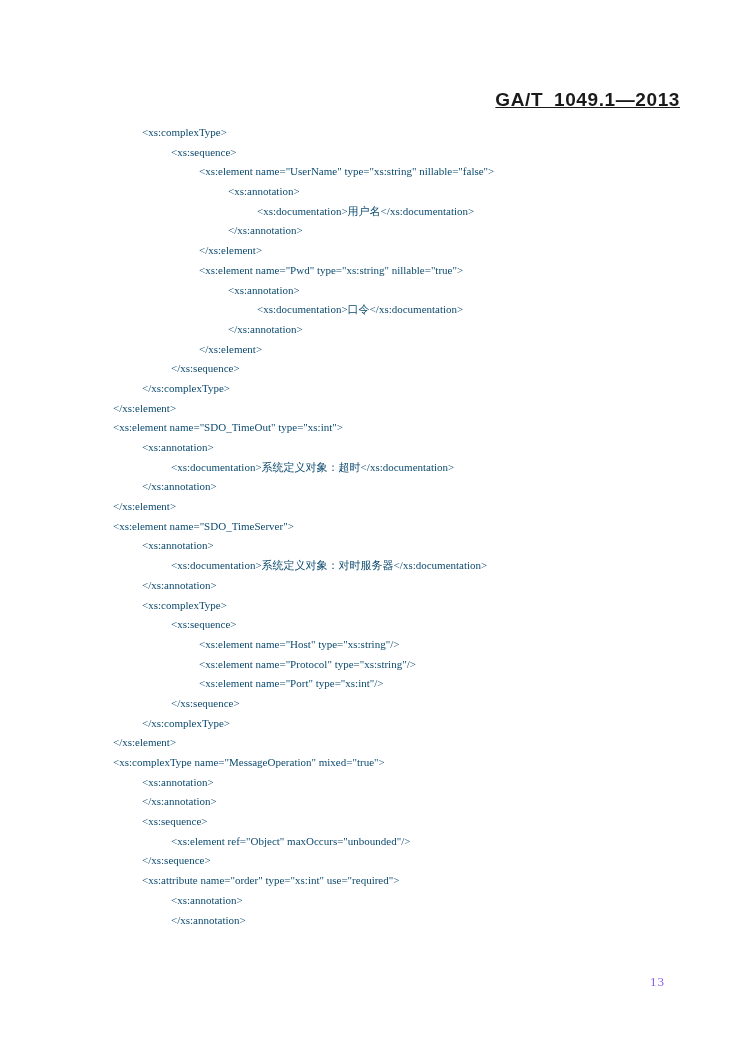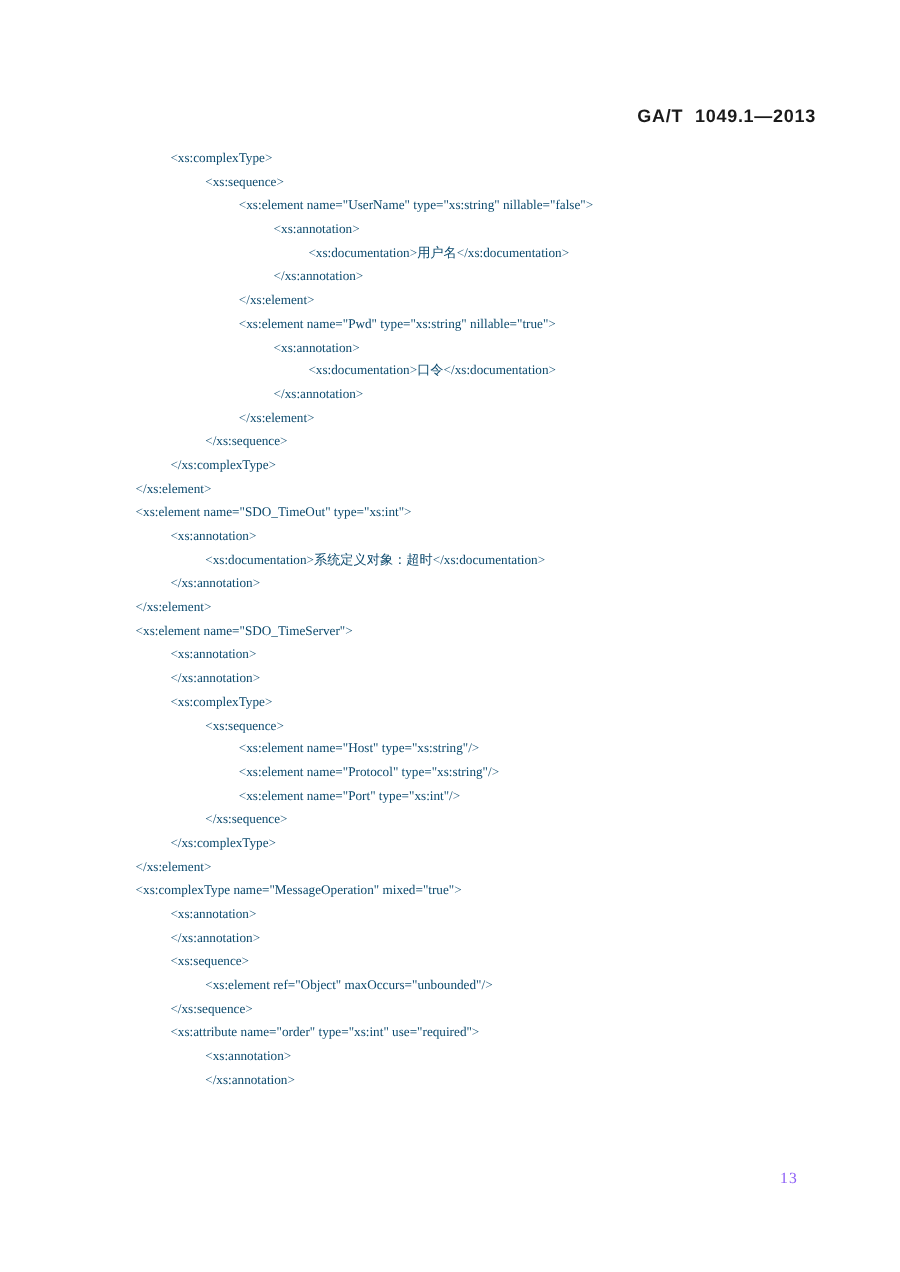--- a/index.html
+++ b/index.html
@@ -14,26 +14,27 @@
     background: #ffffff;
     font-family: "Liberation Serif", serif;
     color: #151515;
     overflow: hidden;
   }
   .header {
     position: absolute;
     top: 89px;
     right: 70px;
     font-family: "Liberation Sans", sans-serif;
-    font-size: 15px;
+    font-size: 19px;
     font-weight: 600;
     letter-spacing: 0.6px;
     word-spacing: 5px;
     color: #1a1a1a;
     white-space: nowrap;
+    text-decoration: underline;
   }
   .code {
     position: absolute;
     top: 123px;
     left: 113px;
     right: 30px;
     font-family: Liberation Serif, serif;
     font-size: 11px;
     line-height: 19.7px;
     color: #0c4a6e;
@@ -83,20 +84,21 @@
       <div class="code-line indent-2">&lt;/xs:sequence&gt;</div>
       <div class="code-line indent-1">&lt;/xs:complexType&gt;</div>
       <div class="code-line indent-0">&lt;/xs:element&gt;</div>
       <div class="code-line indent-0">&lt;xs:element name="SDO_TimeOut" type="xs:int"&gt;</div>
       <div class="code-line indent-1">&lt;xs:annotation&gt;</div>
       <div class="code-line indent-2">&lt;xs:documentation&gt;系统定义对象：超时&lt;/xs:documentation&gt;</div>
       <div class="code-line indent-1">&lt;/xs:annotation&gt;</div>
       <div class="code-line indent-0">&lt;/xs:element&gt;</div>
       <div class="code-line indent-0">&lt;xs:element name="SDO_TimeServer"&gt;</div>
       <div class="code-line indent-1">&lt;xs:annotation&gt;</div>
+      <div class="code-line indent-2">&lt;xs:documentation&gt;系统定义对象：对时服务器&lt;/xs:documentation&gt;</div>
       <div class="code-line indent-1">&lt;/xs:annotation&gt;</div>
       <div class="code-line indent-1">&lt;xs:complexType&gt;</div>
       <div class="code-line indent-2">&lt;xs:sequence&gt;</div>
       <div class="code-line indent-3">&lt;xs:element name="Host" type="xs:string"/&gt;</div>
       <div class="code-line indent-3">&lt;xs:element name="Protocol" type="xs:string"/&gt;</div>
       <div class="code-line indent-3">&lt;xs:element name="Port" type="xs:int"/&gt;</div>
       <div class="code-line indent-2">&lt;/xs:sequence&gt;</div>
       <div class="code-line indent-1">&lt;/xs:complexType&gt;</div>
       <div class="code-line indent-0">&lt;/xs:element&gt;</div>
       <div class="code-line indent-0">&lt;xs:complexType name="MessageOperation" mixed="true"&gt;</div>

